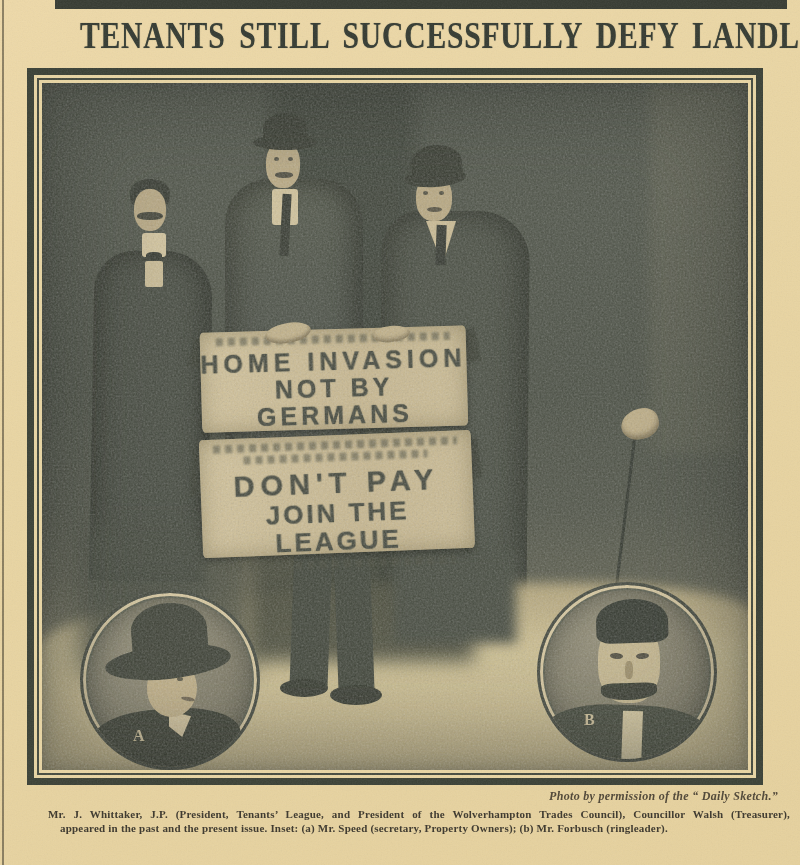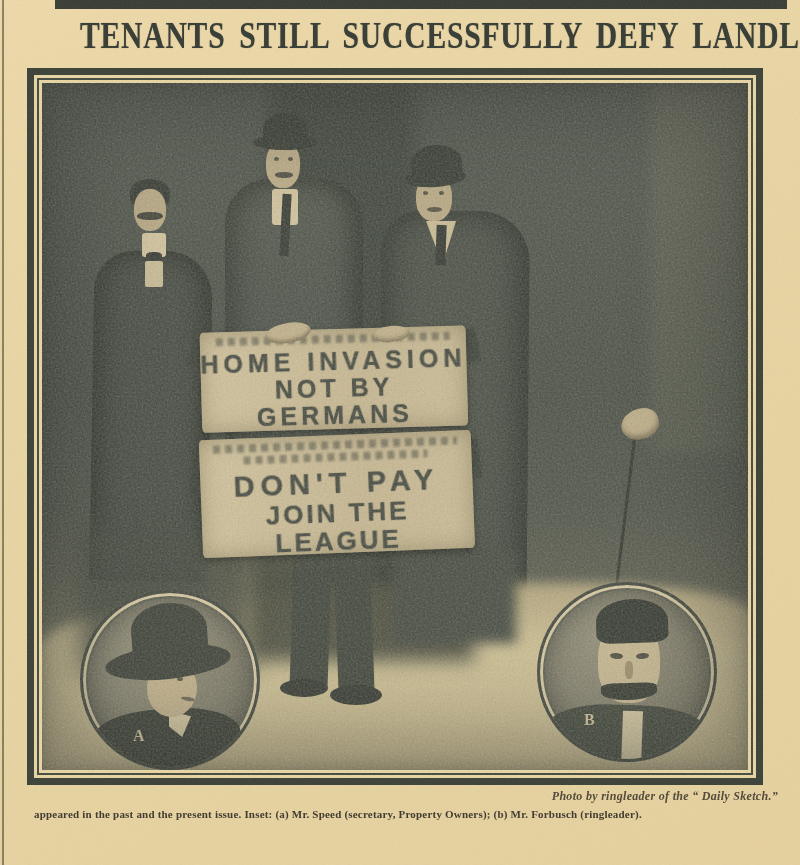--- a/index.html
+++ b/index.html
@@ -122,21 +122,21 @@
   .label-a{left:50px;top:134px;}
   .label-b{left:44px;top:126px;}
   .vignette{inset:0;box-shadow:inset 0 0 90px 18px rgba(28,31,23,.55),inset 0 0 18px rgba(28,31,23,.35);pointer-events:none;}
   .grain{inset:0;pointer-events:none;opacity:.3;}
   .page-grain{pointer-events:none;opacity:.1;left:0;top:0;}
   
   .credit{right:22px;top:789px;font-style:italic;font-weight:bold;font-size:12px;color:#4e4535;letter-spacing:.3px;}
   .caption{left:34px;top:808px;width:756px;color:#3b362b;font-weight:bold;font-size:11px;line-height:13.8px;letter-spacing:.2px;}
   .cap-line{text-align:justify;text-align-last:justify;}
   .cap-line.first{text-indent:14px;}
-  .cap-line.last{text-align-last:left;}
+  .cap-line.last{text-align-last:left;margin-left:26px;}
 </style>
 </head>
 <body>
 
 <div class="page">
 
   <div class="abs top-strip"></div>
   <div class="abs column-rule"></div>
 
   <div class="abs headline">TENANTS STILL SUCCESSFULLY DEFY LANDLORDS.</div>
@@ -238,23 +238,24 @@
       <svg class="abs grain" width="706" height="687">
         <filter id="grainPhoto">
           <feTurbulence type="fractalNoise" baseFrequency="0.55" numOctaves="2" seed="7" stitchTiles="stitch"></feTurbulence>
           <feColorMatrix type="saturate" values="0"></feColorMatrix>
         </filter>
         <rect width="706" height="687" filter="url(#grainPhoto)"></rect>
       </svg>
     </div>
   </div>
 
-  <div class="abs credit">Photo by ringleader of the “ Daily Sketch.”</div>
+  <div class="abs credit">Photo by permission of the “ Daily Sketch.”</div>
 
   <div class="abs caption">
+    <div class="cap-line first">Mr. J. Whittaker, J.P. (President, Tenants’ League, and President of the Wolverhampton Trades Council), Councillor Walsh (Treasurer),</div>
     <div class="cap-line last">appeared in the past and the present issue.  Inset: (a) Mr. Speed (secretary, Property Owners); (b) Mr. Forbusch (ringleader).</div>
   </div>
 
   <svg class="abs page-grain" width="800" height="865">
     <filter id="grainPaper">
       <feTurbulence type="fractalNoise" baseFrequency="0.8" numOctaves="2" seed="3" stitchTiles="stitch"></feTurbulence>
       <feColorMatrix type="saturate" values="0"></feColorMatrix>
     </filter>
     <rect width="800" height="865" filter="url(#grainPaper)"></rect>
   </svg>

